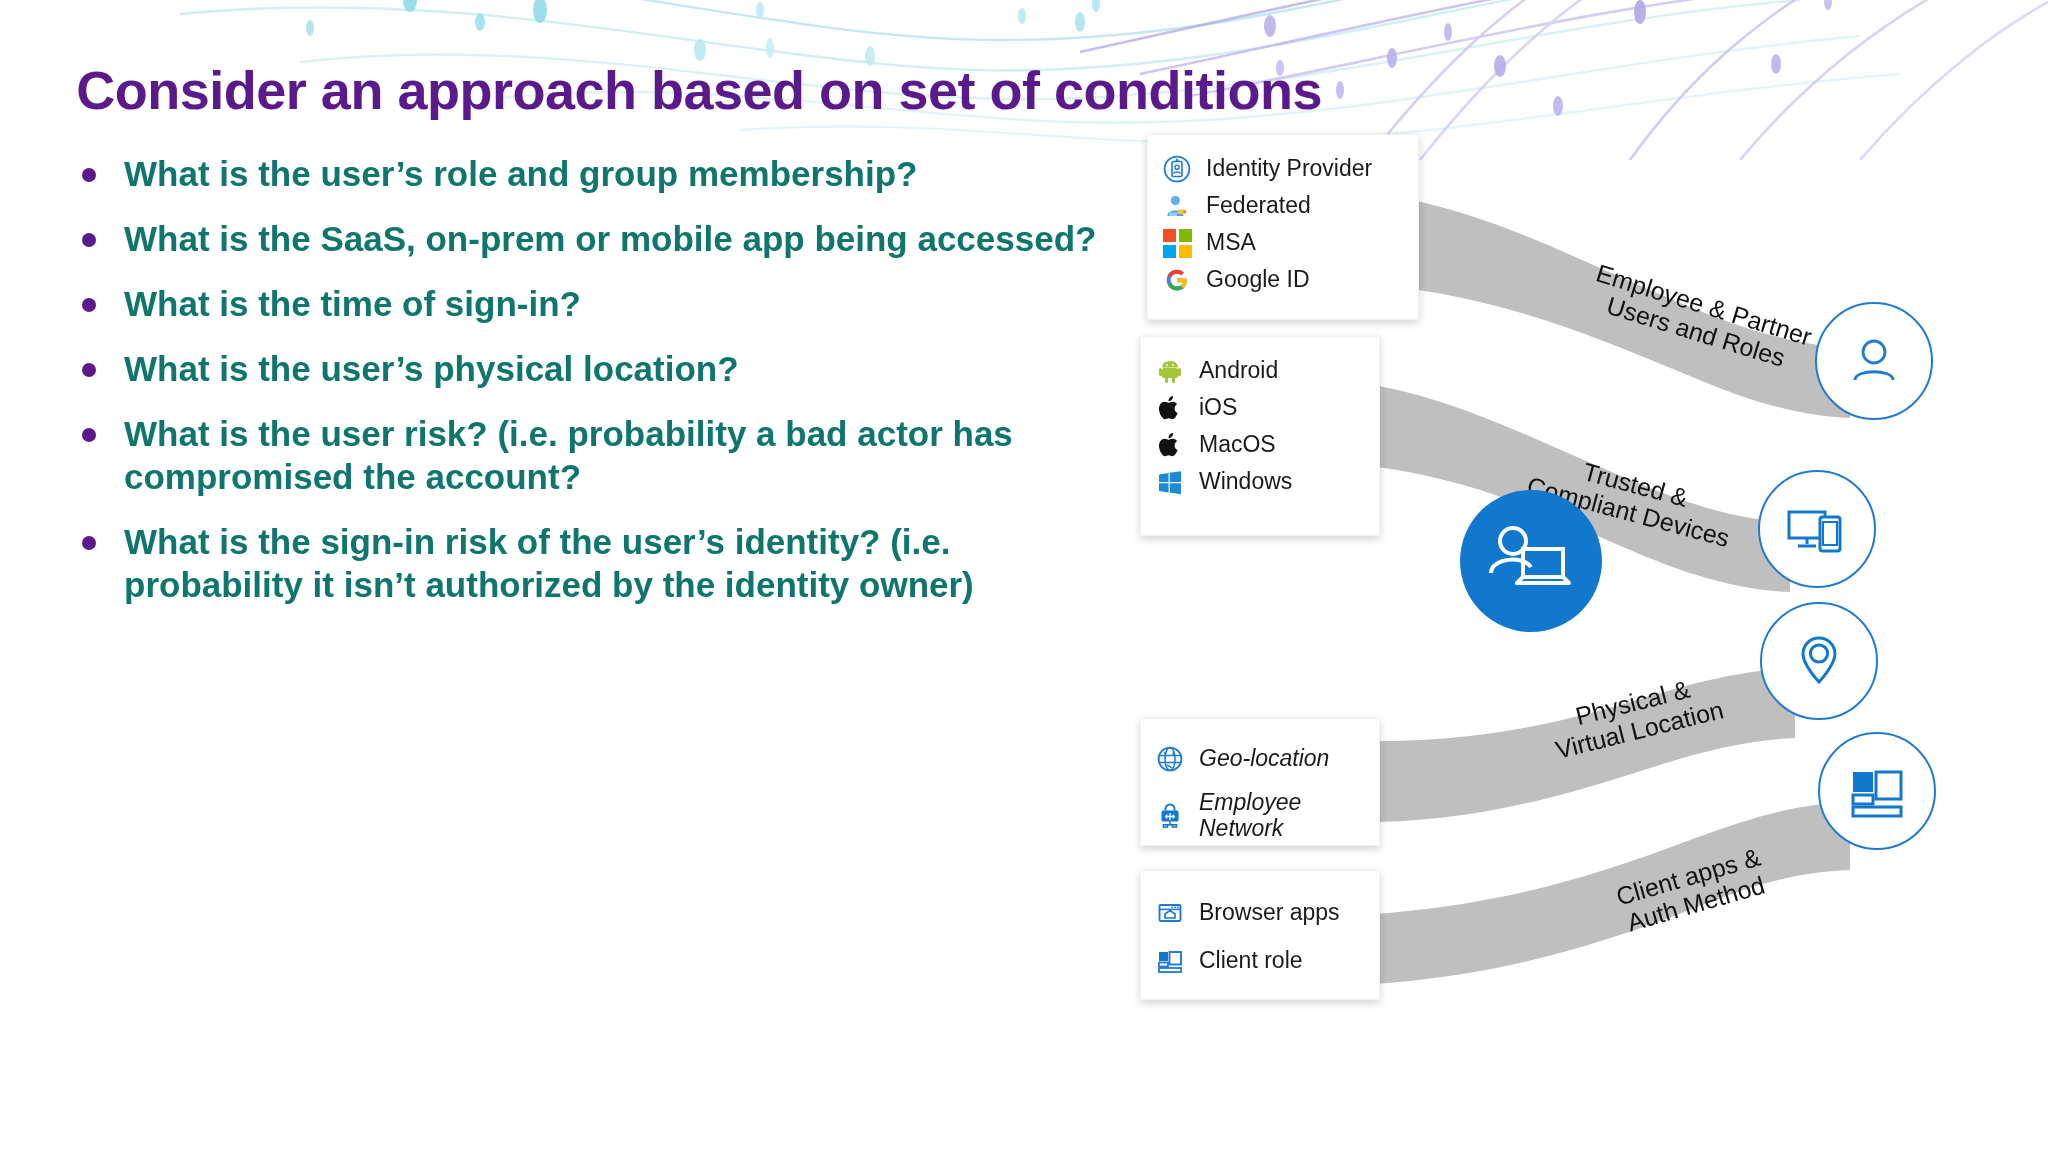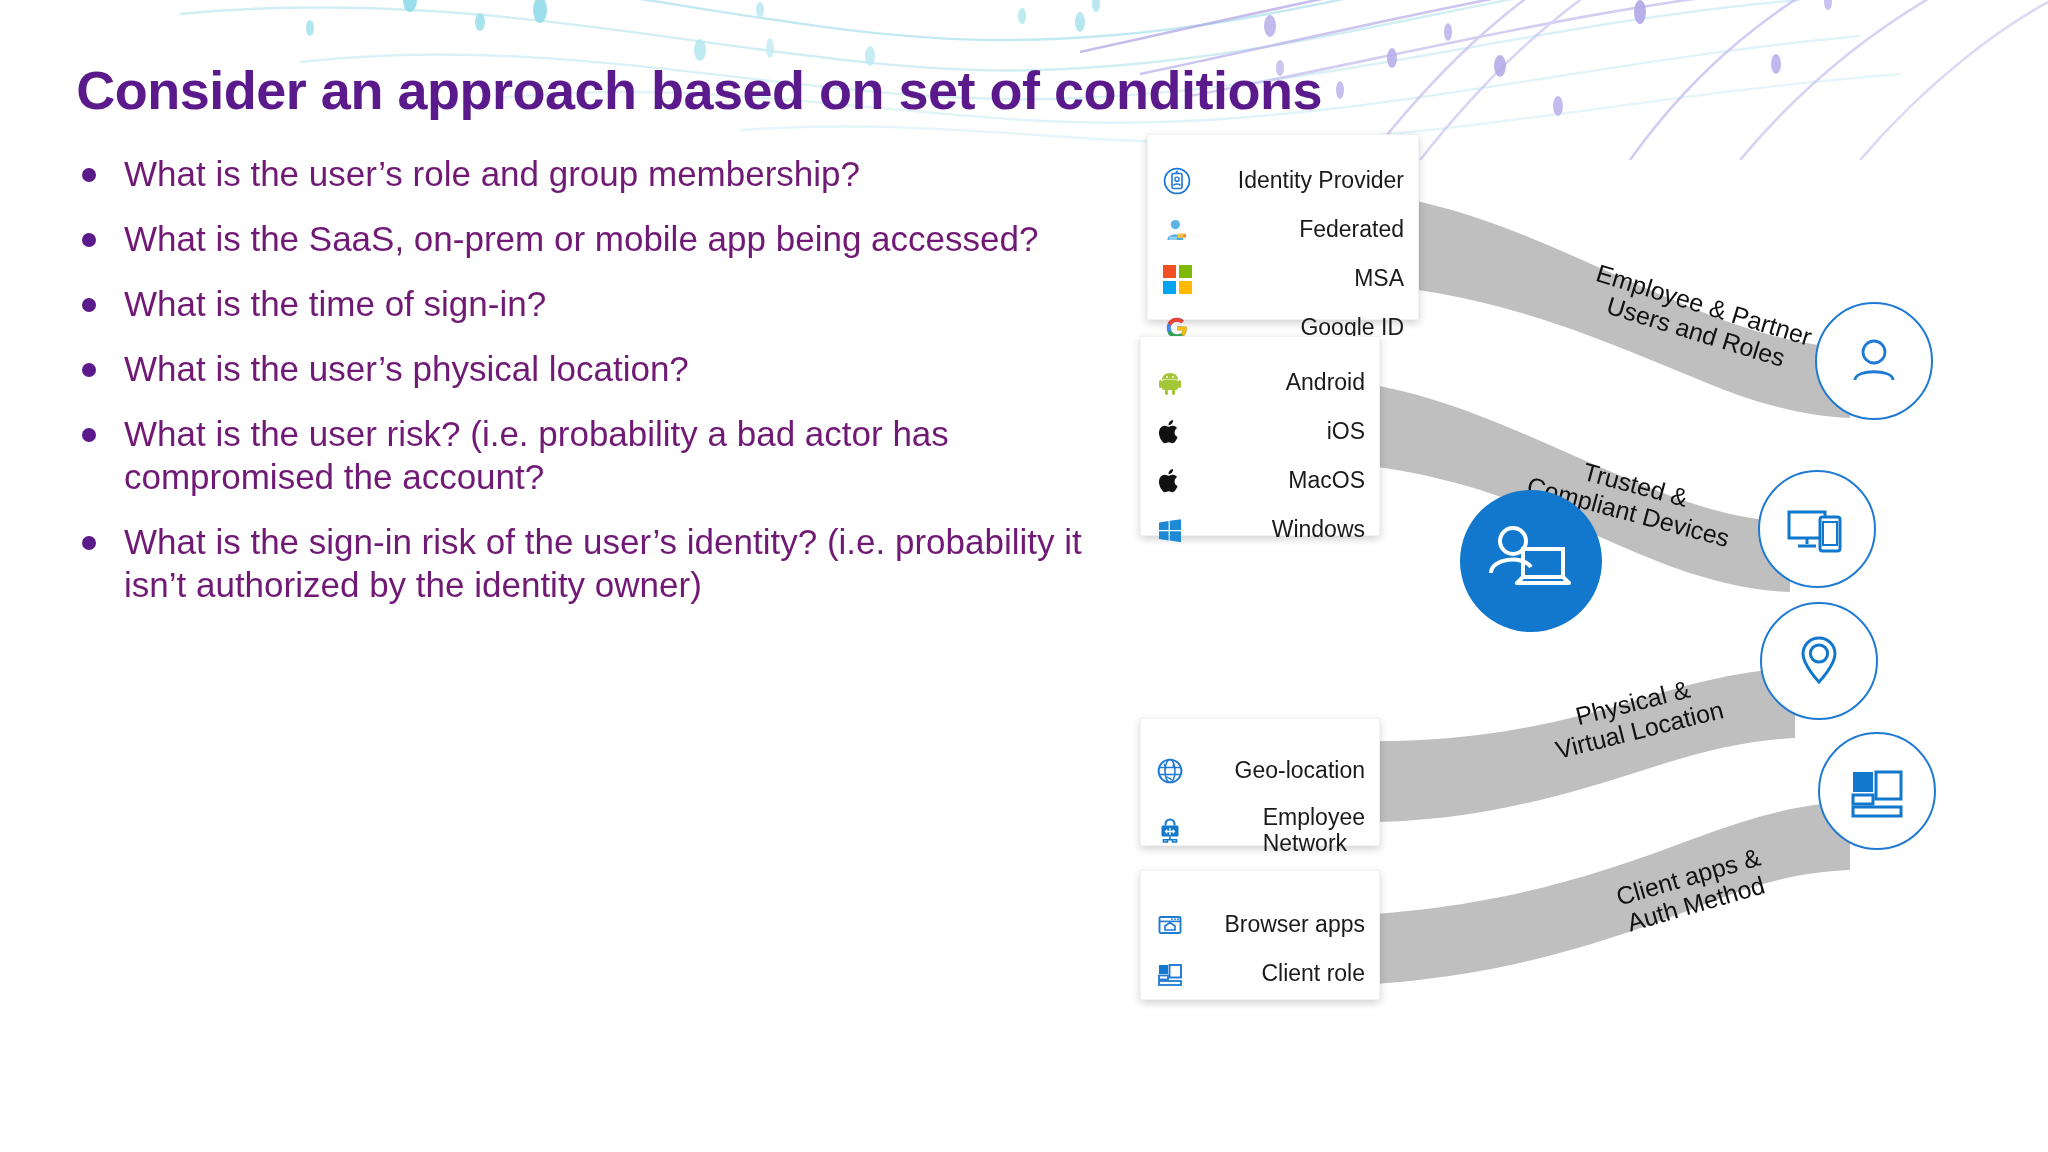--- a/index.html
+++ b/index.html
@@ -24,43 +24,43 @@
     white-space:nowrap;
     text-align:right;
   }
 
   
   .bullets{position:absolute;left:66px;top:152px;width:1060px;}
   .bullet{
     position:relative;
     padding-left:58px;
     margin-bottom:22px;
-    color:#701a75;
+    color:#0f766e;
     font-size:35px;
     line-height:1.23;
-    font-weight:400;
+    font-weight:700;
   }
   .bullet .dot{
     position:absolute;left:16px;top:16px;
     width:14px;height:14px;border-radius:50%;
     background:#5B1A8B;
   }
 
   
   .diagram{position:absolute;left:1150px;top:140px;width:880px;height:1012px;}
   .card{
     position:absolute;
     background:#ffffff;
     box-shadow:0 3px 8px rgba(0,0,0,0.18);
     border:1px solid #f2f2f2;
     z-index:4;
     padding:12px 14px;
     box-sizing:border-box;
   }
-  .row{display:flex;align-items:center;gap:14px;margin:19px 0;justify-content:space-between;}
+  .row{display:flex;align-items:center;gap:14px;margin:7px 0;}
   .row .ic{width:30px;height:30px;flex:none;display:flex;align-items:center;justify-content:center;}
   .row .lb{font-size:23px;color:#1a1a1a;line-height:1.12;}
 
   .funnel{position:absolute;z-index:2;}
   .flabel{
     position:absolute;z-index:5;
     font-size:25px;color:#111;line-height:1.12;
     text-align:center;white-space:pre;
     font-weight:400;
   }
@@ -255,21 +255,21 @@
                 <path d="M12.8,3.84 L24,2.2 v10.9 H12.8 Z"></path>
                 <path d="M2,14.3 h9.6 v9.1 L2,21.9 Z"></path>
                 <path d="M12.8,14.3 H24 v10.9 l-11.2,-1.65 Z"></path>
               </g>
             </svg>
         </span>
         <span class="lb">Windows</span>
       </div>
     </div>
 
-    <div class="card" style="left:-10px;top:578px;width:240px;height:128px;padding-top:18px;">
+    <div class="card" style="left:-10px;top:578px;width:240px;height:128px;padding-top:18px;font-style:italic;">
       <div class="row" style="margin-bottom:16px;">
         <span class="ic">
           <svg width="28" height="28" viewBox="0 0 28 28">
               <circle cx="14" cy="14" r="11.4" fill="none" stroke="#1f7ad4" stroke-width="1.9"></circle>
               <ellipse cx="14" cy="14" rx="5" ry="11.4" fill="none" stroke="#1f7ad4" stroke-width="1.5"></ellipse>
               <path d="M3.2,10.6 h21.6 M3.2,17.6 h21.6" stroke="#1f7ad4" stroke-width="1.5" fill="none"></path>
               <path d="M8,7 c2,2.6 2.4,4.5 0.6,6.4 M18,6.4 c-1.6,2.4 -0.6,4 1.2,4.8 M10.6,19.8 c1.6,1.2 3.6,1.2 5,3.2" stroke="#1f7ad4" stroke-width="1.4" fill="none"></path>
             </svg>
         </span>
         <span class="lb">Geo-location</span>

